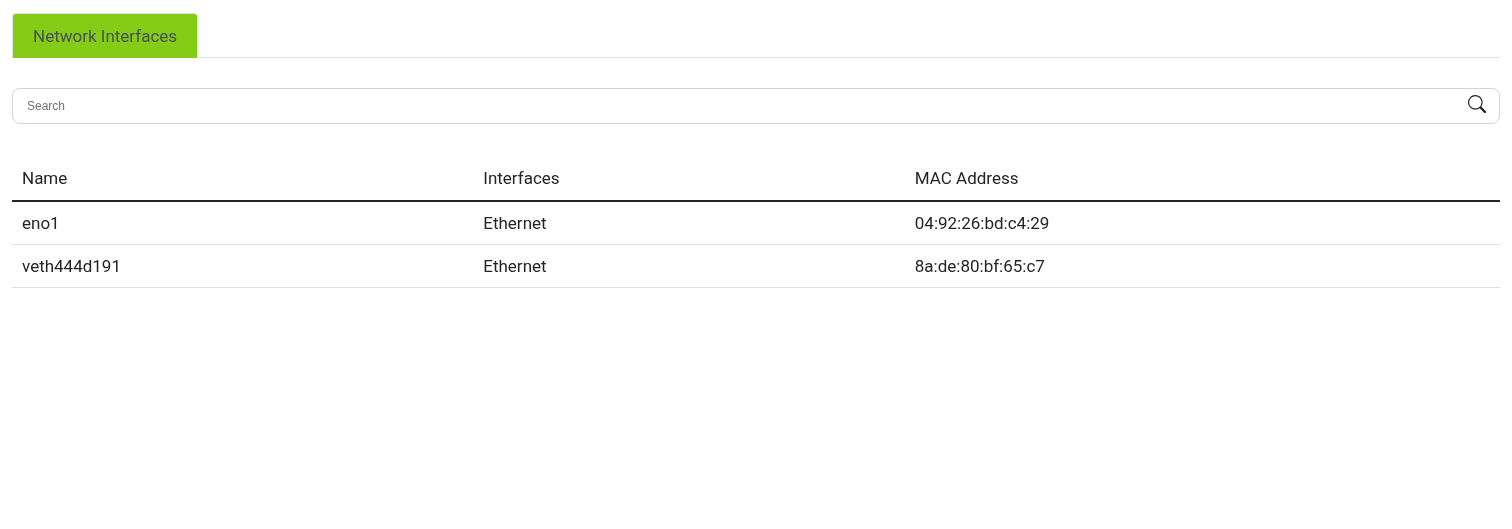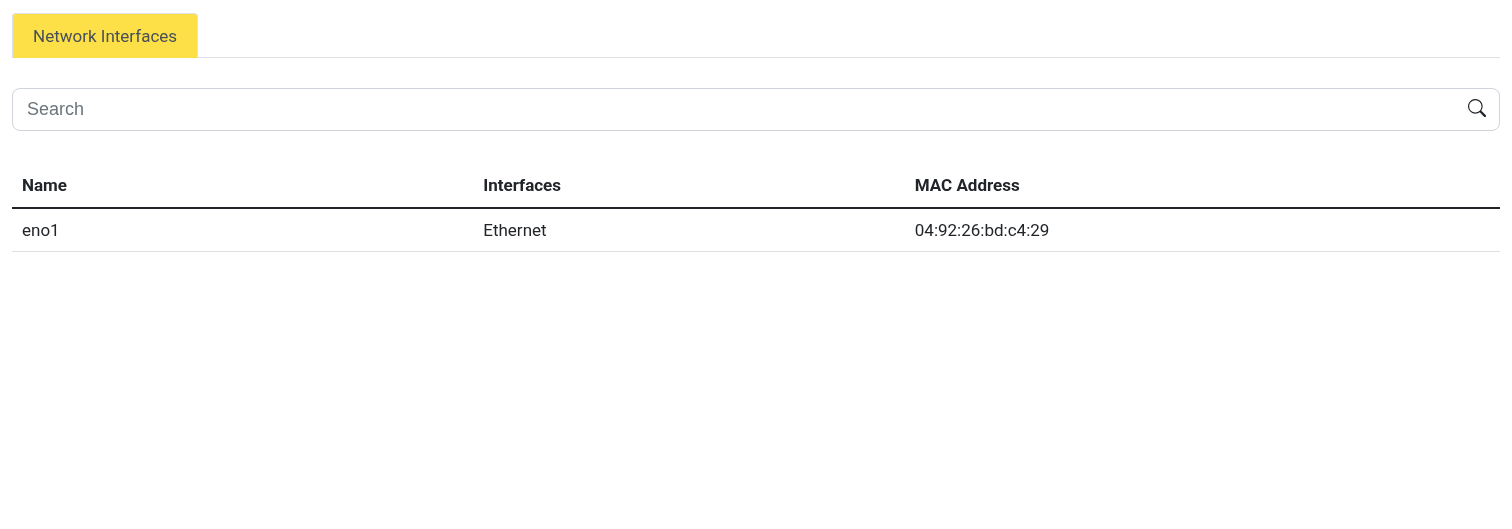--- a/index.html
+++ b/index.html
@@ -18,58 +18,58 @@
     .tabs-container {
       border-bottom: 1px solid #dee2e6;
       display: flex;
     }
     .tab {
       padding: 12px 20px;
       border: 1px solid #dee2e6;
       border-bottom: none;
       border-top-left-radius: 4px;
       border-top-right-radius: 4px;
-      background: #fde047;
+      background: #84cc16;
       color: #495057;
       font-size: 17px;
       cursor: pointer;
       position: relative;
       bottom: -1px;
     }
     .search-wrapper {
       position: relative;
       margin-top: 30px;
     }
     .search-input {
       width: 100%;
       padding: 10px 40px 10px 14px;
       border: 1px solid #ced4da;
       border-radius: 8px;
-      font-size: 18px;
+      font-size: 12px;
       color: #495057;
       outline: none;
     }
     .search-input::placeholder {
       color: #6c757d;
     }
     .search-icon {
       position: absolute;
       right: 14px;
       top: 50%;
       transform: translateY(-50%);
       color: #212529;
     }
     .table {
       width: 100%;
       margin-top: 32px;
       border-collapse: collapse;
     }
     .table thead th {
       text-align: left;
-      font-weight: 700;
+      font-weight: 400;
       padding: 12px 10px;
       border-bottom: 2px solid #212529;
       font-size: 17px;
       color: #212529;
     }
     .table tbody td {
       padding: 11px 10px;
       border-bottom: 1px solid #dee2e6;
       font-size: 17px;
       color: #212529;
@@ -103,14 +103,19 @@
       <th class="col-tech">Interfaces</th>
       <th class="col-mac">MAC Address</th>
     </tr>
   </thead>
   <tbody>
     <tr>
       <td>eno1</td>
       <td>Ethernet</td>
       <td>04:92:26:bd:c4:29</td>
     </tr>
+    <tr>
+      <td>veth444d191</td>
+      <td>Ethernet</td>
+      <td>8a:de:80:bf:65:c7</td>
+    </tr>
   </tbody>
 </table>
 
 </body></html>

